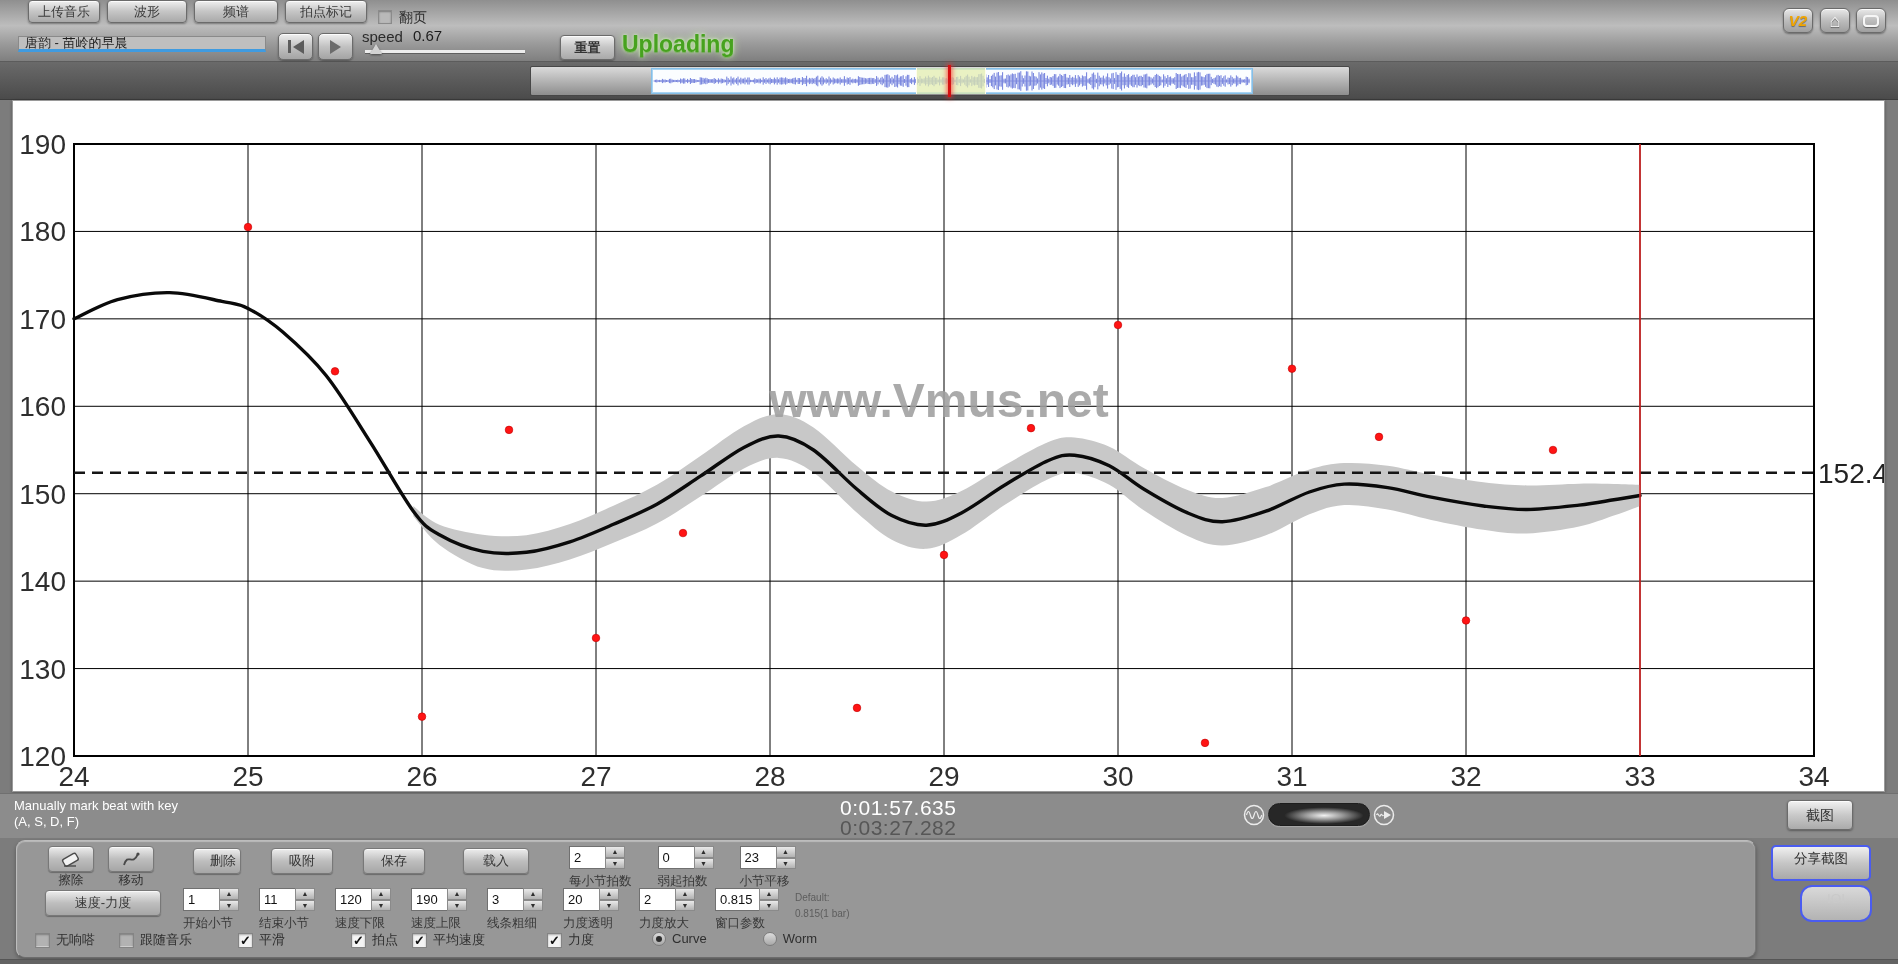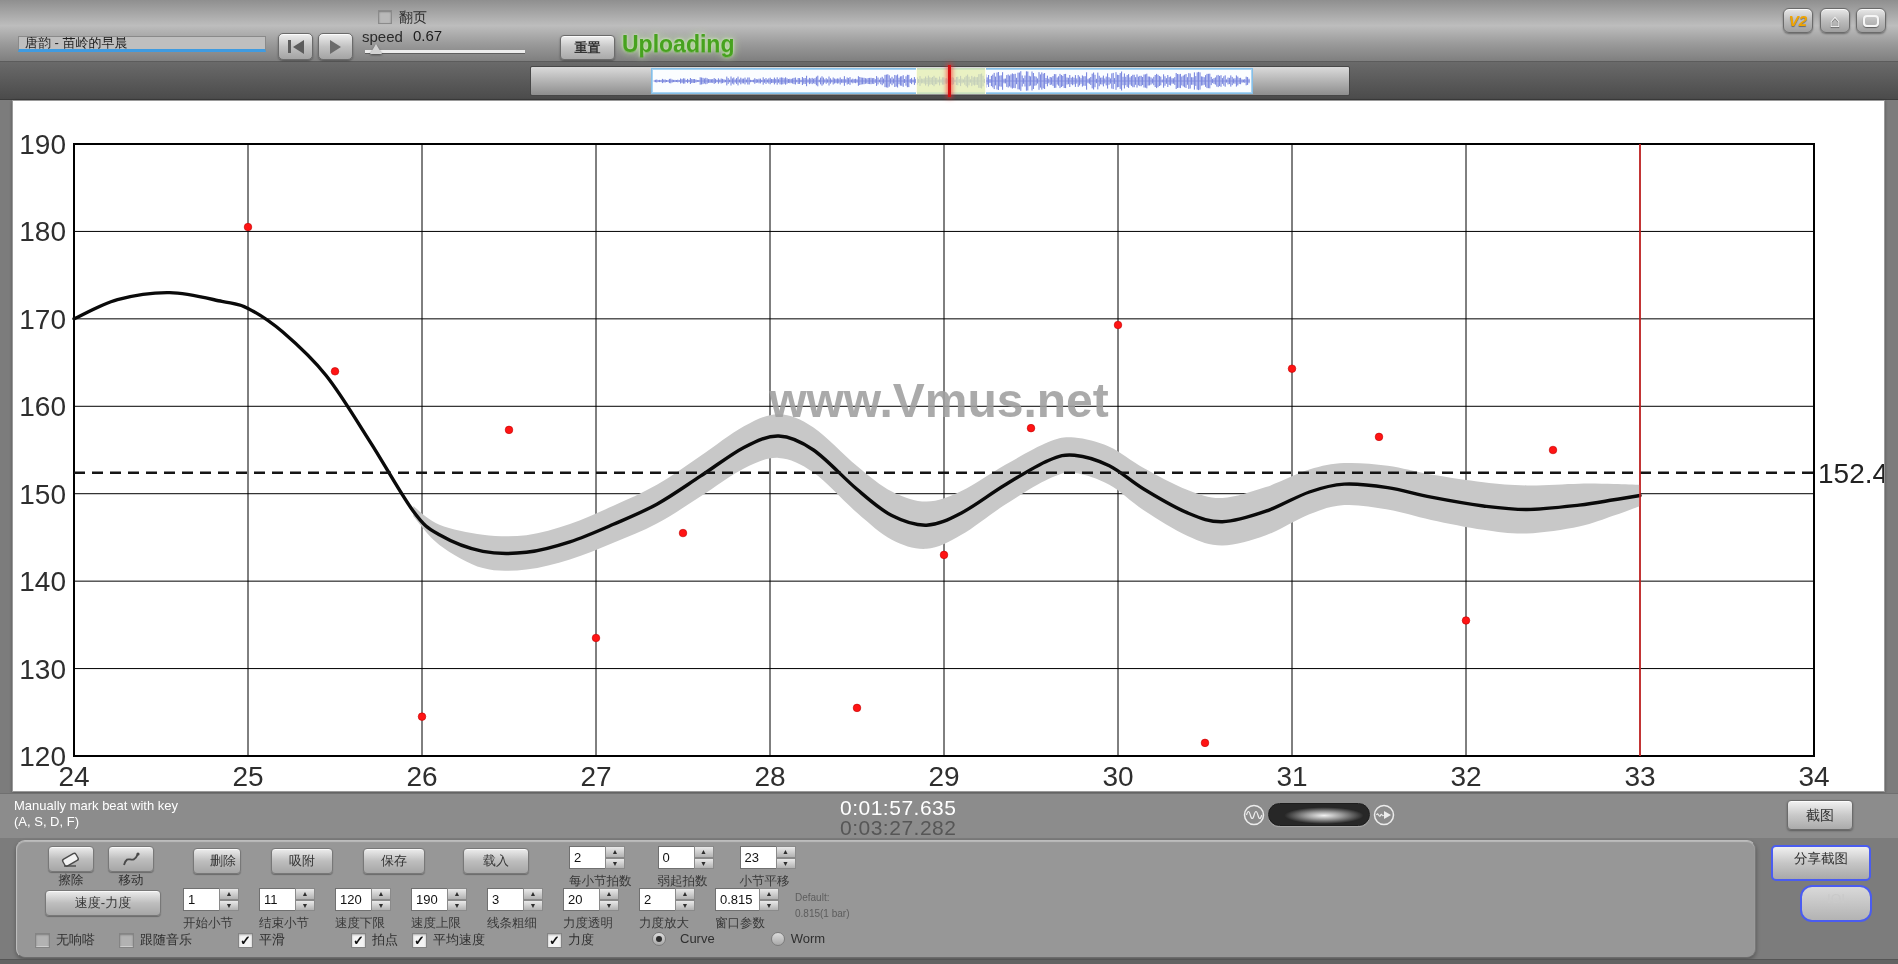--- a/index.html
+++ b/index.html
@@ -124,20 +124,26 @@
     border:2px solid #4a5cf0;background:linear-gradient(180deg,#d9d9d9,#b3b3b3);
     font-size:13.5px;color:#c9c9c9;text-align:center;line-height:23px;}
   .bottom-edge{position:absolute;left:0;top:959px;width:1898px;height:5px;background:#636363;border-top:1px solid #555;}
 </style>
 </head>
 <body>
 
 <div id="app">
 
   <div class="topbar">
+    <div id="tb-row1">
+        <div class="tb-btn" style="left: 28px; width: 72px; top: 0px;">上传音乐</div>
+        <div class="tb-btn" style="left: 107px; width: 80px; top: 0px;">波形</div>
+        <div class="tb-btn" style="left: 194px; width: 84px; top: 0px;">频谱</div>
+        <div class="tb-btn" style="left: 285px; width: 82px; top: 0px;">拍点标记</div>
+      </div>
     <span class="flip-box" style="top:10px"></span>
     <span class="flip-label" style="top:9px">翻页</span>
     <input class="title-input" value="唐韵 - 苗岭的早晨" style="">
     <div class="pb-btn" style="left:278px">
       <span class="pb-bar"></span>
       <span class="tri-l"></span>
     </div>
     <div class="pb-btn" style="left:318px">
       <span class="tri-r"></span>
     </div>
@@ -420,21 +426,21 @@
           <span class="cb-label">拍点</span>
         </div>
         <div class="cb-group" style="margin-left: 14px;">
           <div class="cb-box checked">✓</div>
           <span class="cb-label">平均速度</span>
         </div>
         <div class="cb-group" style="margin-left: 62px;">
           <div class="cb-box checked">✓</div>
           <span class="cb-label">力度</span>
         </div>
-        <div class="cb-group" style="margin-left: 58px; gap: 8px;">
+        <div class="cb-group" style="margin-left: 58px;">
           <div class="radio-outer">
             <div class="radio-dot"></div>
           </div>
           <span class="cb-label">Curve</span>
         </div>
         <div class="cb-group" style="margin-left: 56px;">
           <div class="radio-outer"></div>
           <span class="cb-label">Worm</span>
         </div>
       </div>

